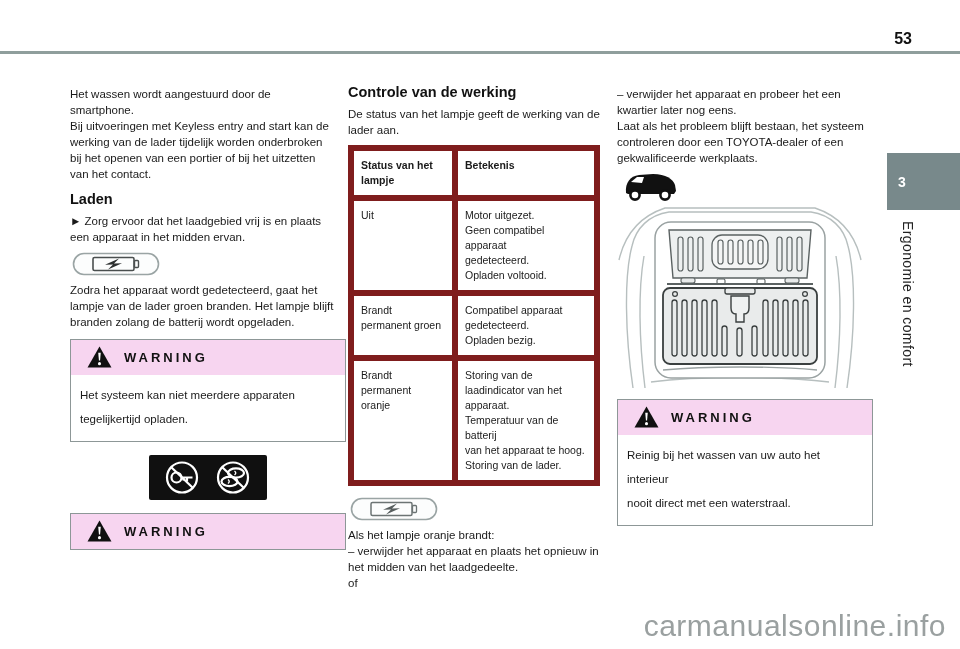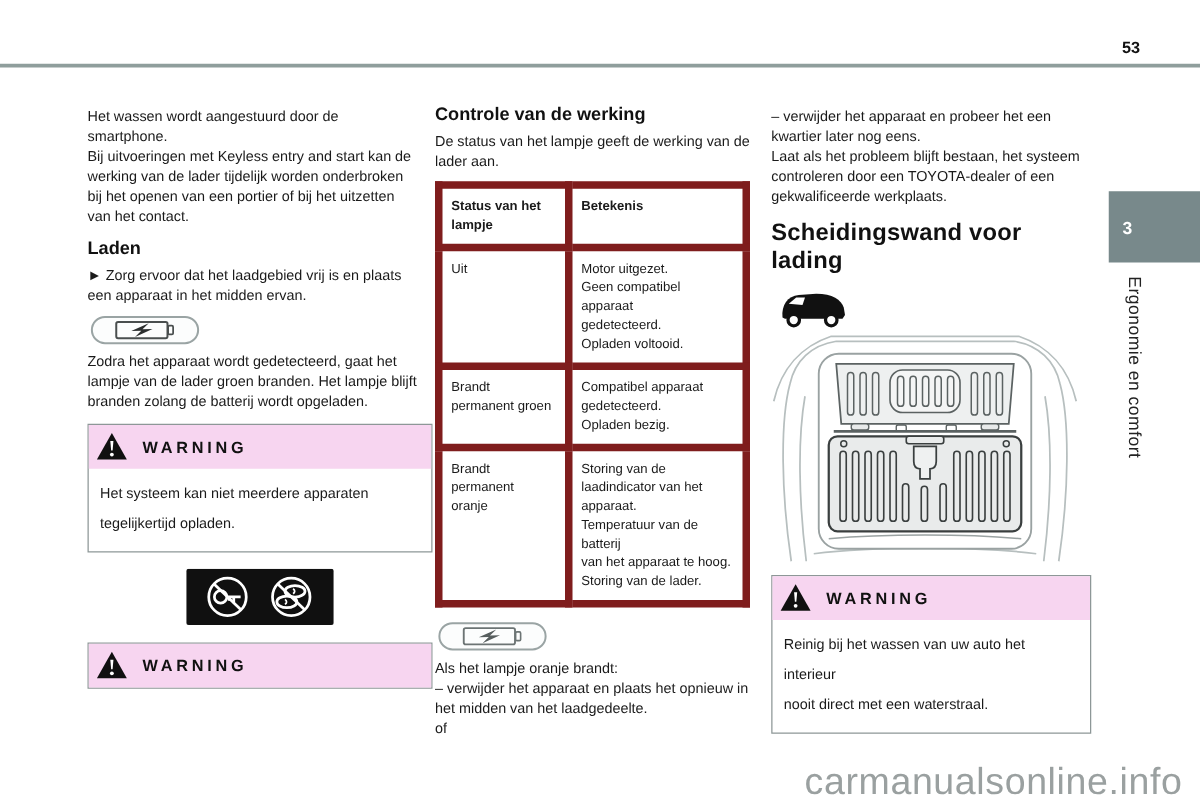--- a/index.html
+++ b/index.html
@@ -2,21 +2,21 @@
 <html><head>
 <meta charset="utf-8">
 <style>
   * { margin:0; padding:0; box-sizing:border-box; }
   html,body { background:#fff; }
   .page {
     position:relative; width:960px; height:649px; background:#ffffff;
     font-family:"Liberation Sans", sans-serif; color:#1a1a1a; overflow:hidden;
   }
   .top-rule { position:absolute; left:0; top:51px; width:960px; height:3px; background:#8f9e9c; }
-  .page-number { position:absolute; top:30px; right:48px; font-size:13px; font-weight:bold; color:#111; }
+  .page-number { position:absolute; top:30px; right:48px; font-size:16px; font-weight:bold; color:#111; }
   .chapter-tab {
     position:absolute; top:153px; right:0; width:73px; height:57px; background:#78898b;
     display:flex; align-items:center; padding-left:11px;
   }
   .chapter-tab span { color:#fff; font-weight:bold; font-size:14px; }
   .chapter-title {
     position:absolute; top:221px; right:44px; writing-mode:vertical-rl;
     font-size:14px; color:#222; letter-spacing:0.4px;
   }
   .watermark {
@@ -24,21 +24,21 @@
   }
   .col { position:absolute; top:86px; }
   .col-left  { left:70px;  width:276px; }
   .col-mid   { left:348px; top:84px; width:254px; }
   .col-right { left:617px; width:256px; }
   .body { font-size:11.5px; line-height:16px; white-space:pre-line; color:#1a1a1a; }
   h2.section { font-size:14.5px; font-weight:bold; margin:9px 0 6px; color:#111; }
   h1.big { font-size:19px; font-weight:bold; margin:10px 0 9px; color:#111; letter-spacing:0.2px; }
   .battery-icon { display:block; margin:7px 0 6px 2px; }
   .warnbox { border:1px solid #8d9797; margin-top:9px; background:#fff; }
-  .warnhead { background:#f7d5f0; display:flex; align-items:center; gap:12px; padding:6px 6px; }
+  .warnhead { background:#f7d5f0; display:flex; align-items:center; gap:12px; padding:6px 16px; }
   .warnhead .wtxt { font-size:13px; font-weight:bold; letter-spacing:3px; color:#111; }
   .warnbody { font-size:11.5px; line-height:24px; white-space:pre-line; padding:8px 9px 10px; }
   .prohibit-wrap { margin:13px auto 4px; width:118px; }
   .ctable { border-collapse:collapse; margin-top:7px; width:252px; }
   .ctable th, .ctable td {
     border:6px solid #7f1d1d; vertical-align:top; text-align:left;
     font-size:10.5px; line-height:15px; padding:7px 7px; white-space:pre-line;
   }
   .ctable th { font-weight:bold; }
   .ctable .c1 { width:104px; }
@@ -179,21 +179,20 @@
 het midden van het laadgedeelte.
 of</p>
   </div>
 
   <div class="col col-right">
     <p class="body">– verwijder het apparaat en probeer het een
 kwartier later nog eens.
 Laat als het probleem blijft bestaan, het systeem
 controleren door een TOYOTA-dealer of een
 gekwalificeerde werkplaats.</p>
-    <h1 class="big">Scheidingswand voor lading</h1>
 
     <svg class="van-icon" width="58" height="36" viewBox="0 0 58 36">
       <path d="M5 25 C4 15 9 8 18 7 L32 6 C45 6 52 11 54 17 L55 23 L53 26 L7 26 Z" fill="#111"></path>
       <path d="M10 14 L16 9 L23 9 L21 15 Z" fill="#fff"></path>
       <circle cx="14" cy="27" r="4.6" fill="#fff" stroke="#111" stroke-width="2.6"></circle>
       <circle cx="44" cy="27" r="4.6" fill="#fff" stroke="#111" stroke-width="2.6"></circle>
     </svg>
 
     <svg class="van-illustration" width="246" height="186" viewBox="0 0 246 186">
 

